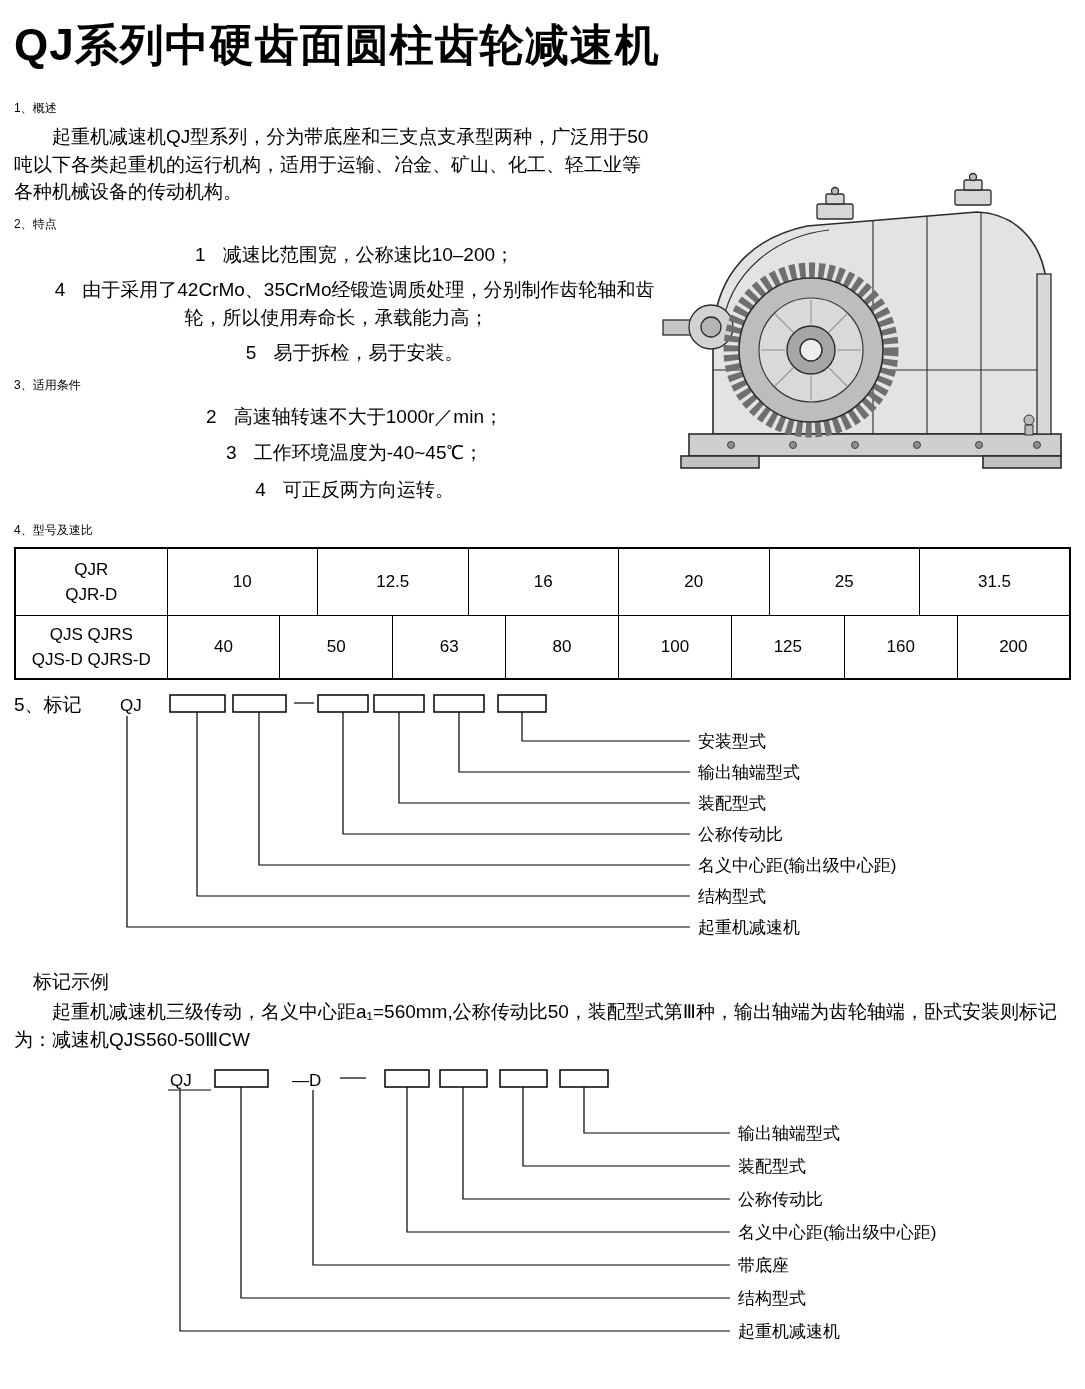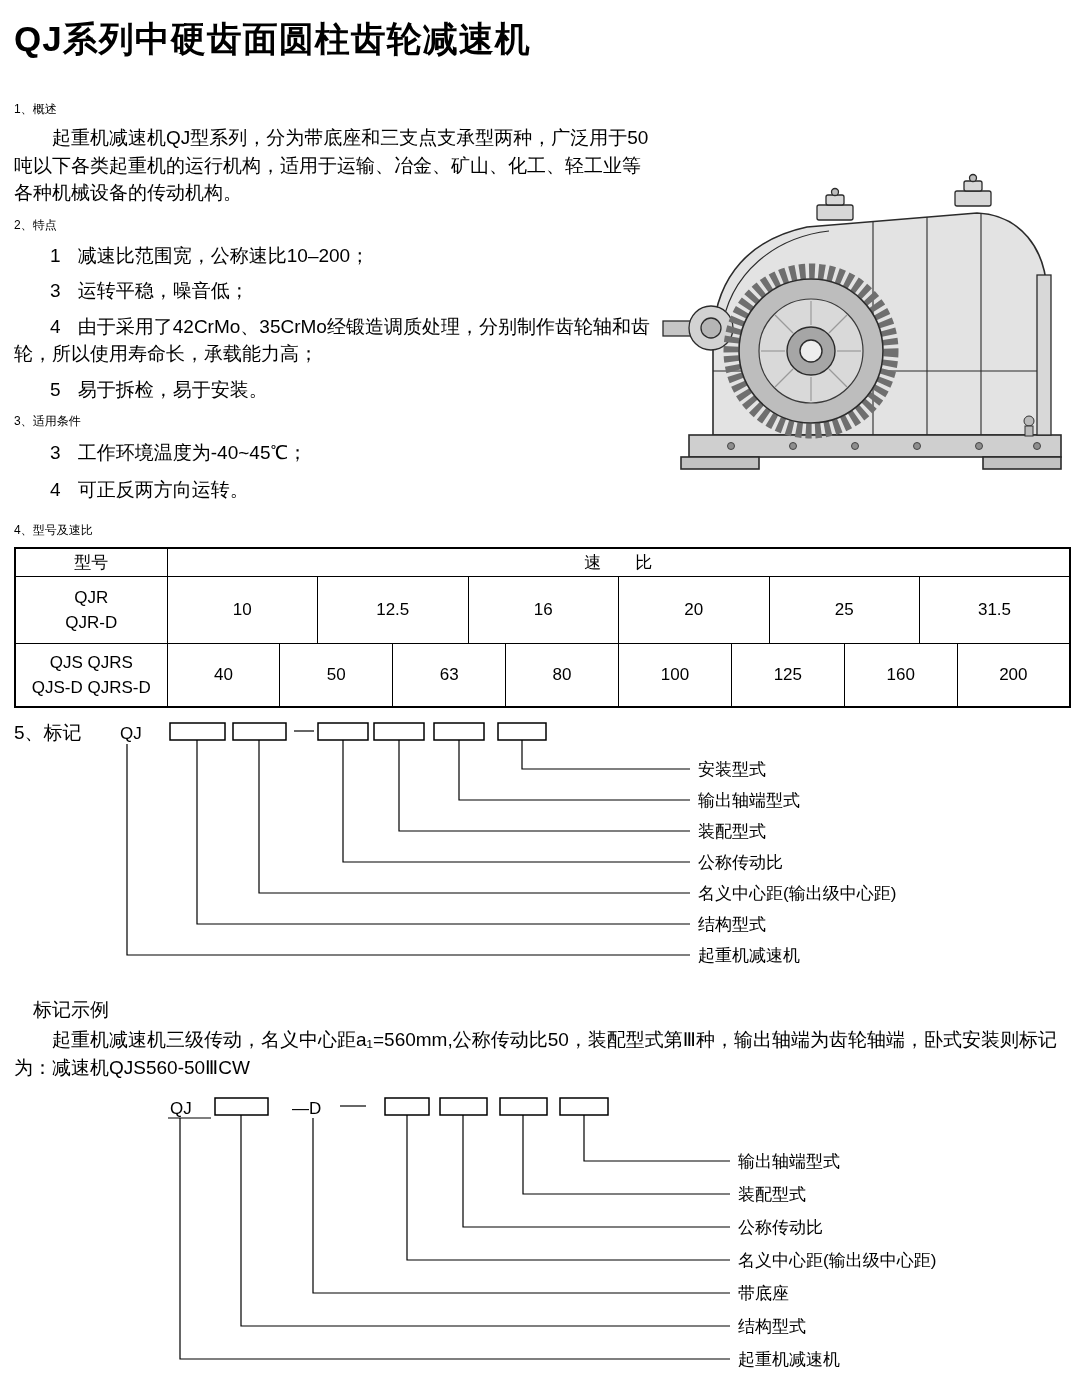--- a/index.html
+++ b/index.html
@@ -1,28 +1,28 @@
 <!DOCTYPE html>
 <html><head>
 <meta charset="utf-8">
 <style>
   html,body{margin:0;padding:0;background:#fff;}
   .page{
     width:1085px;min-height:1389px;box-sizing:border-box;
     background:#fff;color:#000;padding:10px 14px 24px 14px;
     font-family:"Liberation Sans",sans-serif;
   }
-  h1{font-size:35px;font-weight:bold;margin:6px 0 28px 0;letter-spacing:1px;}
+  h1{font-size:44px;font-weight:bold;margin:6px 0 15px 0;letter-spacing:1px;}
   .top{display:flex;align-items:flex-start;}
   .text-col{width:645px;flex:none;}
   .art{flex:1;margin:0;display:flex;justify-content:flex-end;padding:34px 6px 0 0;}
   h2{font-size:12px;font-weight:400;margin:10px 0 6px 0;}
   p{font-size:19px;line-height:1.45;margin:4px 0;}
   .indent{text-indent:2em;margin-top:2px;}
-  .num-item{text-indent:1.9em;margin:8px 0;}
+  .num-item{text-indent:1.9em;margin:8px 0;text-align:center;}
   .num{margin-right:0.9em;}
   .cond .num-item{margin:9px 0;}
   table{border-collapse:collapse;width:1057px;table-layout:fixed;margin-top:8px;border:2px solid #000;}
   td{border:1px solid #000;text-align:center;vertical-align:middle;font-size:17px;padding:0;}
   tr.hd td{height:27px;}
   tr.r1 td{height:66px;}
   tr.r2 td{height:62px;}
   td .mline{line-height:1.5;}
   svg.diagram{display:block;}
   #diagram1{margin-top:12px;}
@@ -45,26 +45,26 @@
   <h1>QJ系列中硬齿面圆柱齿轮减速机</h1>
 
   <div class="top">
     <div class="text-col">
 
       <h2>1、概述</h2>
       <p class="indent">起重机减速机QJ型系列，分为带底座和三支点支承型两种，广泛用于50吨以下各类起重机的运行机构，适用于运输、冶金、矿山、化工、轻工业等各种机械设备的传动机构。</p>
 
       <h2>2、特点</h2>
       <p class="num-item"><span class="num">1</span><span>减速比范围宽，公称速比10–200；</span></p>
-      <p class="num-item"><span class="num">3</span><span>运转平稳，噪音低；</span></p>
       <p class="num-item"><span class="num">4</span><span>由于采用了42CrMo、35CrMo经锻造调质处理，分别制作齿轮轴和齿轮，所以使用寿命长，承载能力高；</span></p>
       <p class="num-item"><span class="num">5</span><span>易于拆检，易于安装。</span></p>
 
       <h2>3、适用条件</h2>
       <div class="cond">
+        <p class="num-item"><span class="num">2</span><span>高速轴转速不大于1000r／min；</span></p>
         <p class="num-item"><span class="num">3</span><span>工作环境温度为-40~45℃；</span></p>
         <p class="num-item"><span class="num">4</span><span>可正反两方向运转。</span></p>
       </div>
     </div>
 
     <figure class="art">
       <svg width="416" height="372" viewBox="0 0 416 372">
 
         <g stroke="#2b2b2b" stroke-width="1.6" fill="#e3e3e3">
           <path d="M54 310 L54 208 C58 150 92 114 148 102 L318 88 C362 90 386 124 388 166 L388 310 Z"></path>
@@ -132,24 +132,20 @@
   </div>
 
   <h2>4、型号及速比</h2>
 
   <table>
     <colgroup>
         <col style="width:152px">
         <col span="24">
       </colgroup>
     <tbody>
-        <tr class="hd">
-      <td class="c1">型号</td>
-      <td colspan="24">速　　比</td>
-    </tr>
     <tr class="r1">
       <td class="c1">
         <div class="mline">QJR</div>
         <div class="mline">QJR-D</div>
       </td>
       <td colspan="4">10</td>
       <td colspan="4">12.5</td>
       <td colspan="4">16</td>
       <td colspan="4">20</td>
       <td colspan="4">25</td>

